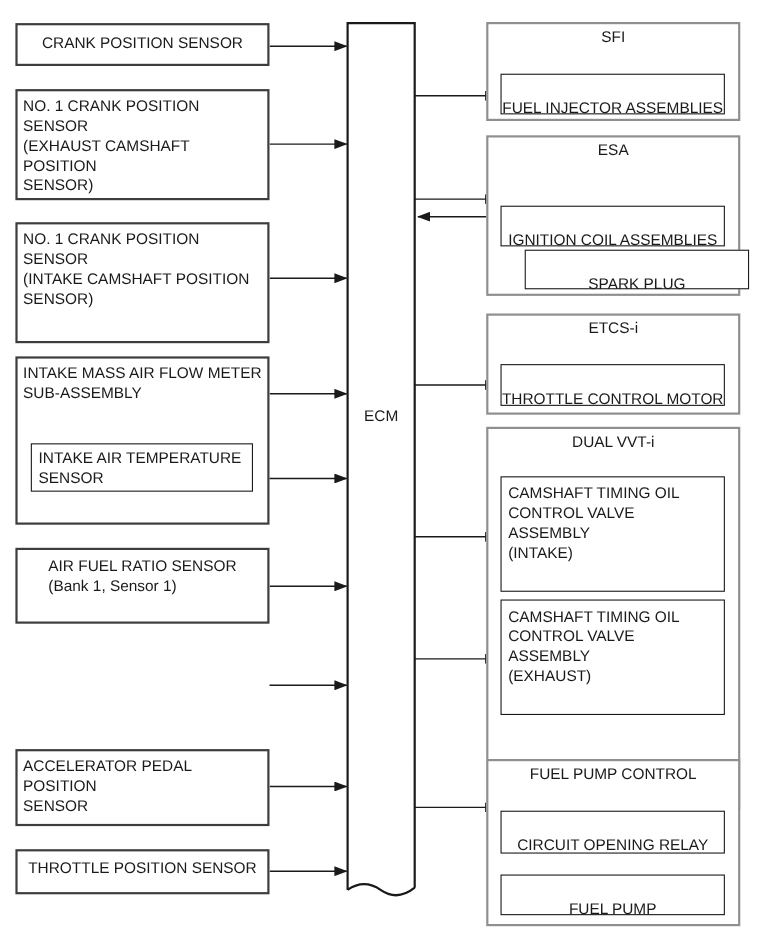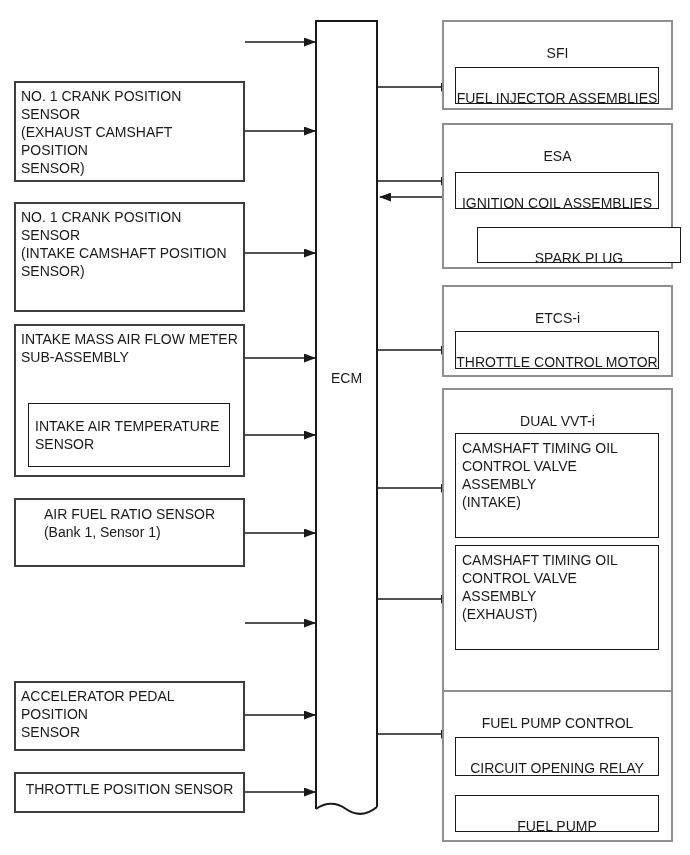--- a/index.html
+++ b/index.html
@@ -4,30 +4,30 @@
 <style>
   html,body{margin:0;padding:0;background:#fff;}
   #stage{
     position:relative;width:690px;height:855px;background:#fff;overflow:hidden;
     font-family:"Liberation Sans", sans-serif;font-size:14px;line-height:18px;color:#1a1a1a;
   }
   #connectors{position:absolute;left:0;top:0;width:690px;height:855px;}
   .box{position:absolute;background:#fff;box-sizing:border-box;}
   .in-box{left:14px;width:231px;border:2px solid #3d3d3d;padding:4px 5px;}
   .out-box{left:442px;width:231px;border:2px solid #8f8f8f;padding:0;}
-  .out-title{text-align:center;padding-top:22px;}
+  .out-title{text-align:center;padding-top:2px;}
   .inner-box{position:absolute;left:11px;width:204px;border:1.5px solid #1a1a1a;background:#fff;box-sizing:border-box;}
   .lbl{white-space:pre-line;}
   .txt-center{text-align:center;}
   .txt-left{text-align:left;}
   .center-block{text-align:center;}
   .center-block .lbl{display:inline-block;text-align:left;}
   .inner-center{text-align:center;padding-top:21px;}
   .inner-left{text-align:left;padding:5px 6px;}
-  #nested-iat{position:absolute;left:12px;top:77px;width:202px;border:1.5px solid #1a1a1a;background:#fff;box-sizing:border-box;padding:13px 6px;}
+  #nested-iat{position:absolute;left:12px;top:77px;width:202px;border:1.5px solid #1a1a1a;background:#fff;box-sizing:border-box;padding:3px 6px;}
   #ecm-label{position:absolute;left:316px;top:369px;width:61px;text-align:center;}
 </style>
 </head>
 <body>
 
 <div id="stage">
 
   <svg id="connectors" viewBox="0 0 690 855" xmlns="http://www.w3.org/2000/svg">
     <defs>
       <marker id="ah" markerUnits="userSpaceOnUse" markerWidth="12" markerHeight="9" refX="11" refY="4.5" orient="auto">
@@ -72,20 +72,23 @@
     <g stroke="#1a1a1a" stroke-width="1.3">
       <line x1="455" y1="197" x2="380" y2="197" marker-end="url(#ah)"></line>
     </g>
 
     <g stroke="#1a1a1a" stroke-width="1.3">
       <line x1="557" y1="209" x2="557" y2="225" marker-end="url(#ah)"></line>
       <line x1="557" y1="752" x2="557" y2="768" marker-end="url(#ah)"></line>
     </g>
   </svg>
 
+  <div class="box in-box txt-center" style="top:21px;height:39px;padding-top:7px;">
+    <span class="lbl">CRANK POSITION SENSOR</span>
+  </div>
 
   <div class="box in-box txt-left" style="top:81px;height:101px;">
     <span class="lbl">NO. 1 CRANK POSITION SENSOR
 (EXHAUST CAMSHAFT POSITION
 SENSOR)</span>
   </div>
 
   <div class="box in-box txt-left" style="top:202px;height:110px;">
     <span class="lbl">NO. 1 CRANK POSITION SENSOR
 (INTAKE CAMSHAFT POSITION
@@ -118,21 +121,21 @@
 
   <div class="box out-box" style="top:20px;height:90px;">
     <div class="out-title">SFI</div>
     <div class="inner-box inner-center" style="top:45px;height:37px;">
       <span class="lbl">FUEL INJECTOR ASSEMBLIES</span>
     </div>
   </div>
 
   <div class="box out-box" style="top:123px;height:146px;">
     <div class="out-title">ESA</div>
-    <div class="inner-box inner-center" style="top:47px;height:37px;">
+    <div class="inner-box inner-center" style="top:62px;height:37px;">
       <span class="lbl">IGNITION COIL ASSEMBLIES</span>
     </div>
     <div class="inner-box inner-center" style="top:102px;height:36px;margin-left:22px;">
       <span class="lbl">SPARK PLUG</span>
     </div>
   </div>
 
   <div class="box out-box" style="top:285px;height:92px;">
     <div class="out-title">ETCS-i</div>
     <div class="inner-box inner-center" style="top:44px;height:38px;">

